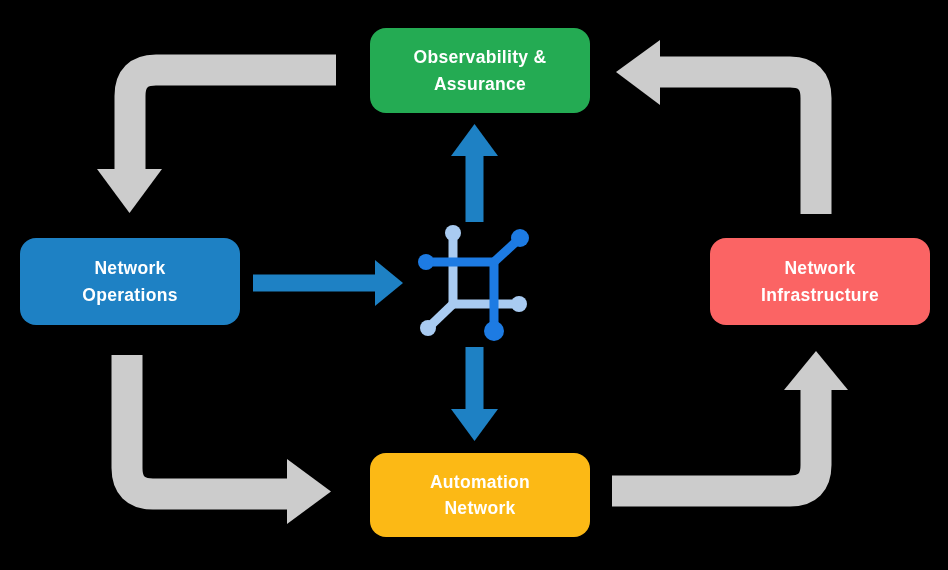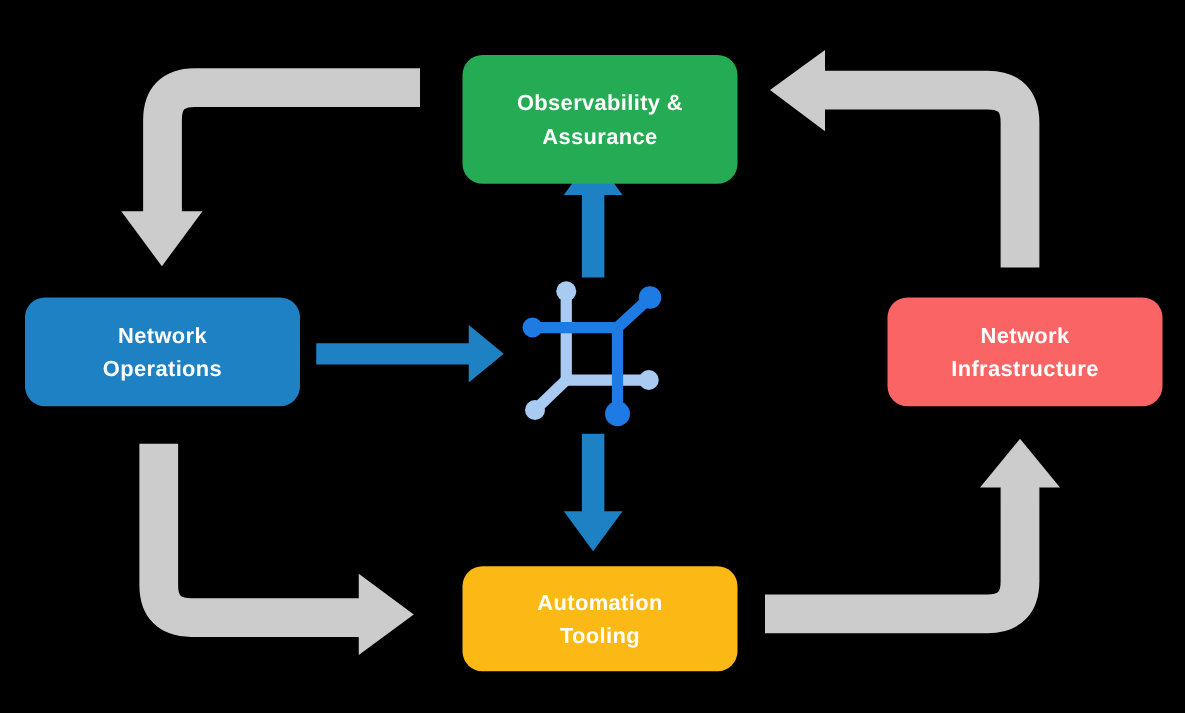--- a/index.html
+++ b/index.html
@@ -5,21 +5,21 @@
   html,body{margin:0;padding:0;}
   body{background:#000;font-family:"Liberation Sans",sans-serif;}
   .stage{position:relative;width:948px;height:570px;overflow:hidden;}
   .layer{position:absolute;left:0;top:0;}
   .node{
     position:absolute;width:220px;border-radius:16px;
     display:flex;align-items:center;justify-content:center;
     color:#ffffff;text-align:center;white-space:pre-line;
     font-weight:600;font-size:17.5px;line-height:1.5;letter-spacing:.3px;
   }
-  .node-observability{left:370px;top:44px;height:103px;justify-content:center;}
+  .node-observability{left:370px;top:28px;height:85px;justify-content:center;}
   .node-operations{left:20px;top:238px;height:87px;}
   .node-infrastructure{left:710px;top:238px;height:87px;}
   .node-automation{left:370px;top:453px;height:84px;}
   path.shaft{fill:none;}
 </style>
 </head>
 <body>
 
 <div class="stage" style="background: rgb(0, 0, 0);">
 
@@ -92,16 +92,16 @@
 Operations</span>
   </div>
 
   <div class="node node-infrastructure" style="background: rgb(251, 100, 100);">
     <span>Network
 Infrastructure</span>
   </div>
 
   <div class="node node-automation" style="background: rgb(252, 185, 21);">
     <span>Automation
-Tooling</span>
+Network</span>
   </div>
 
 </div>
 
 </body></html>

